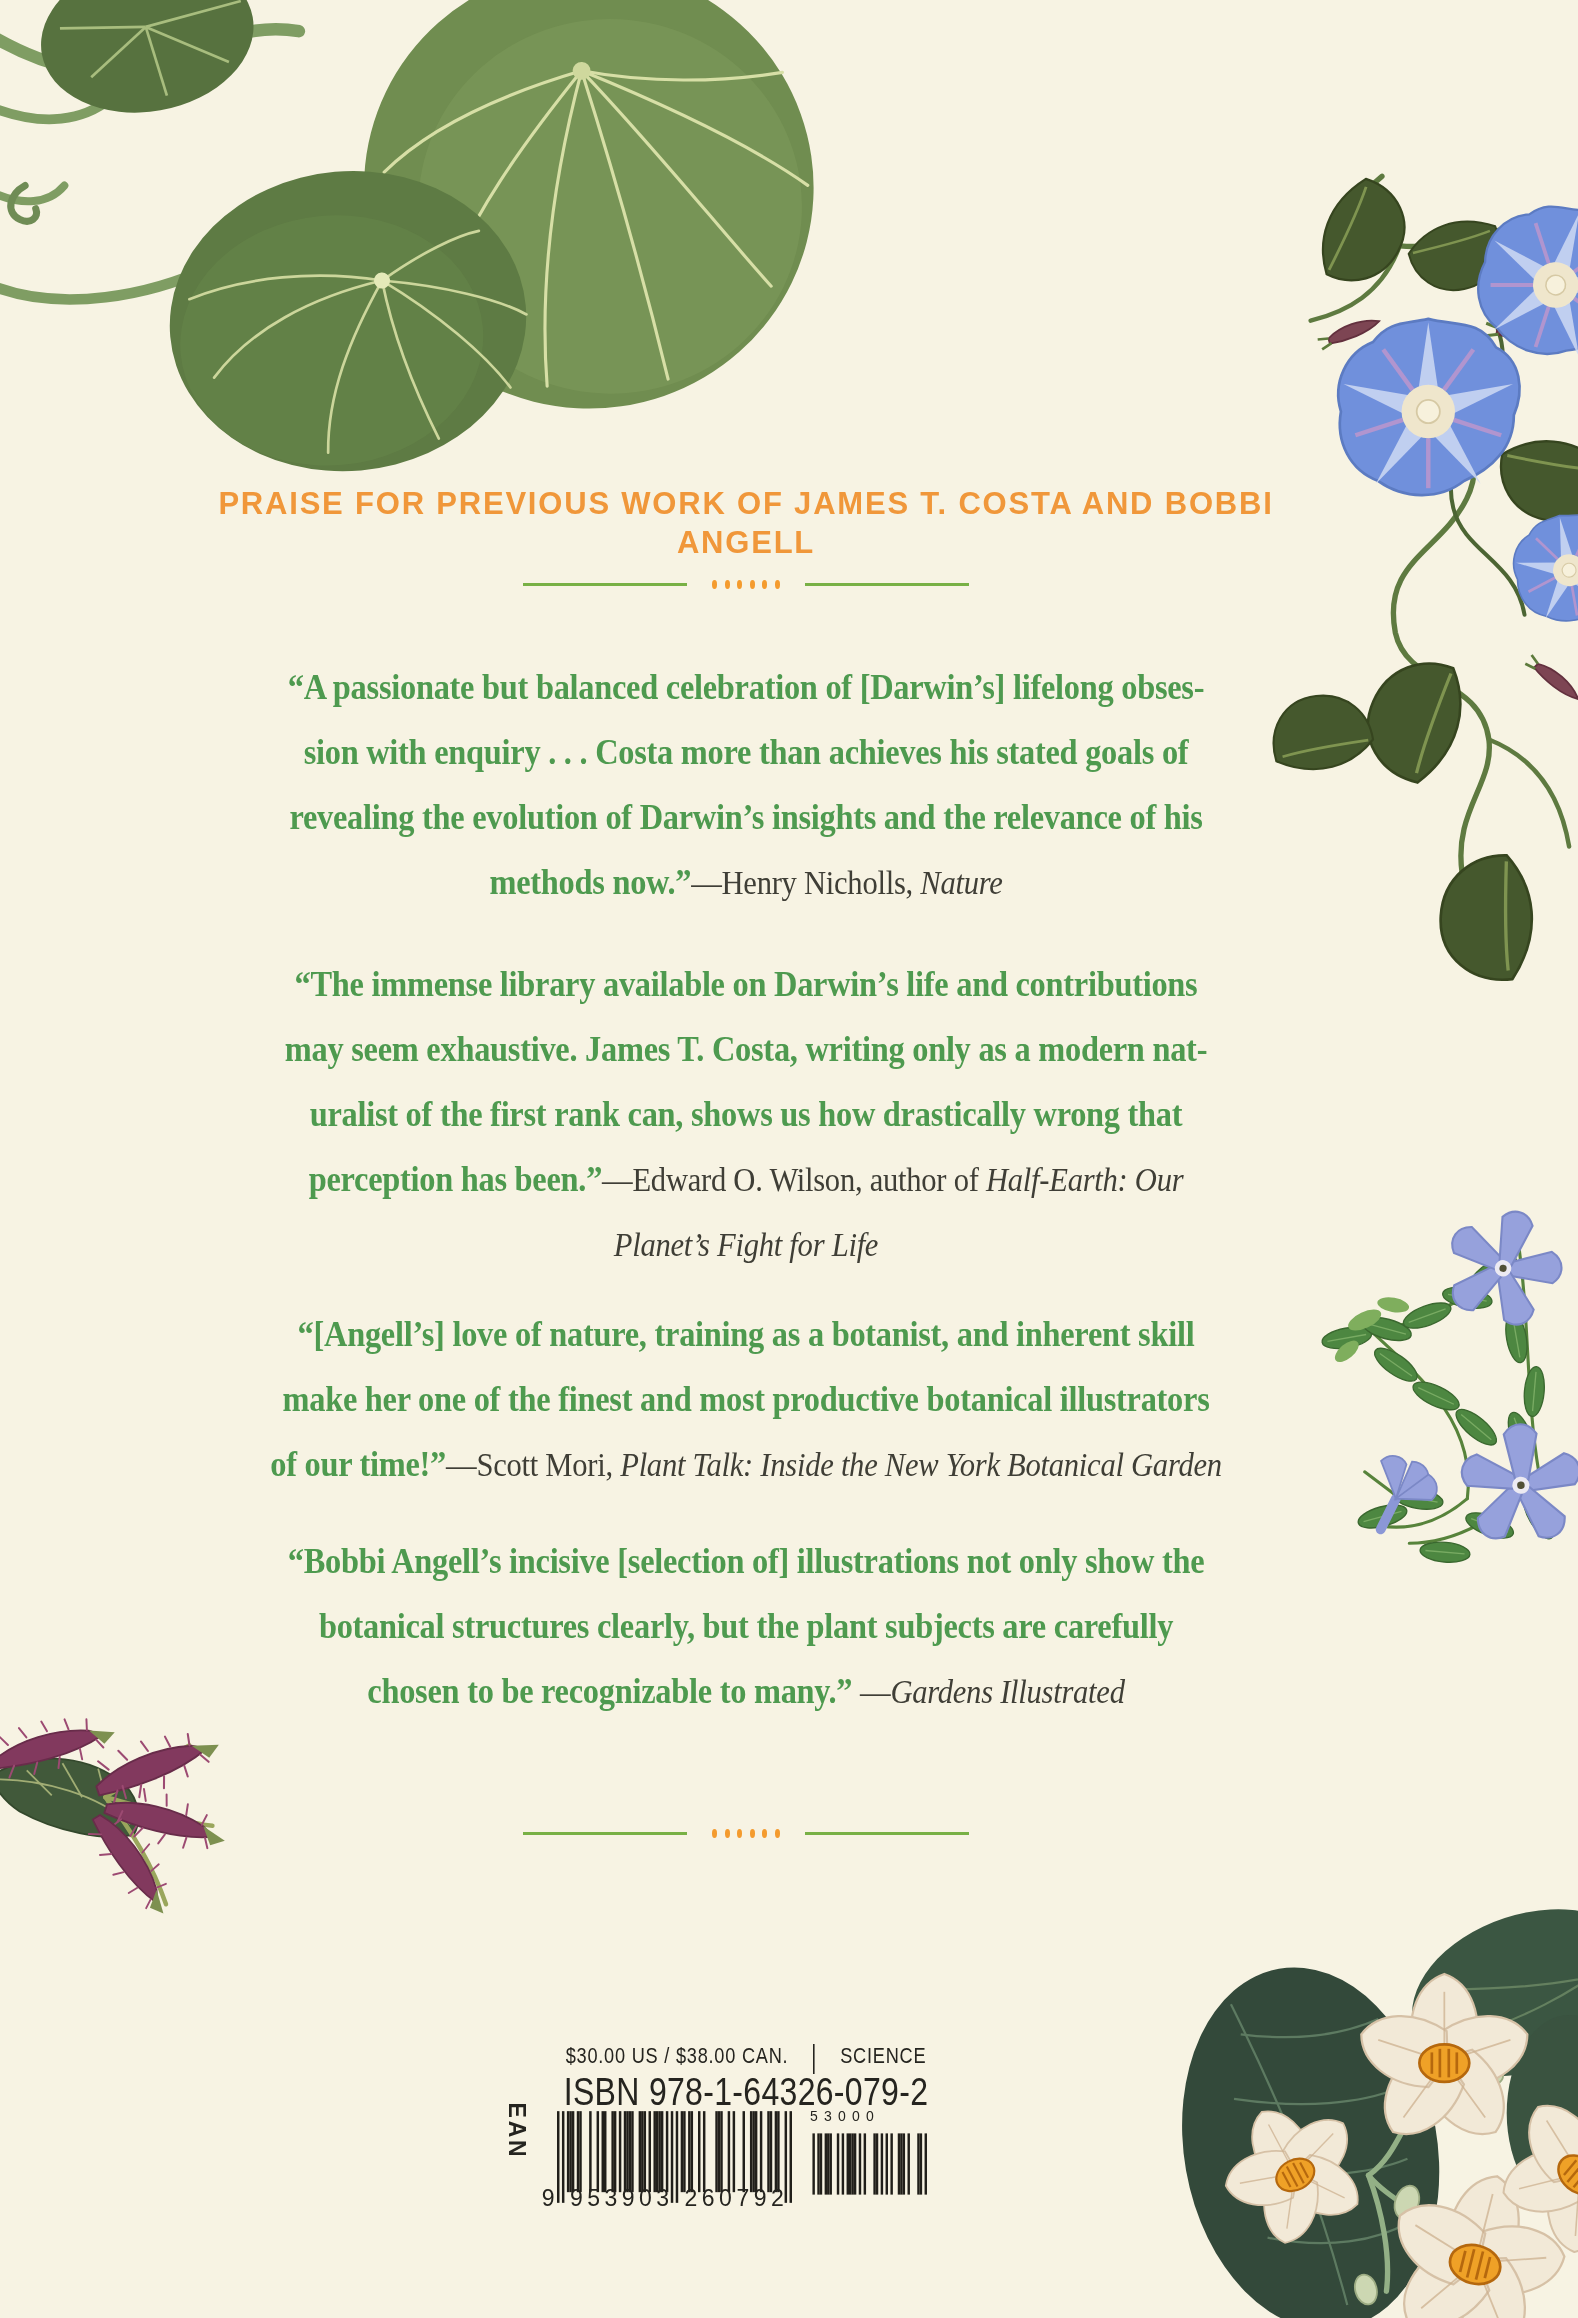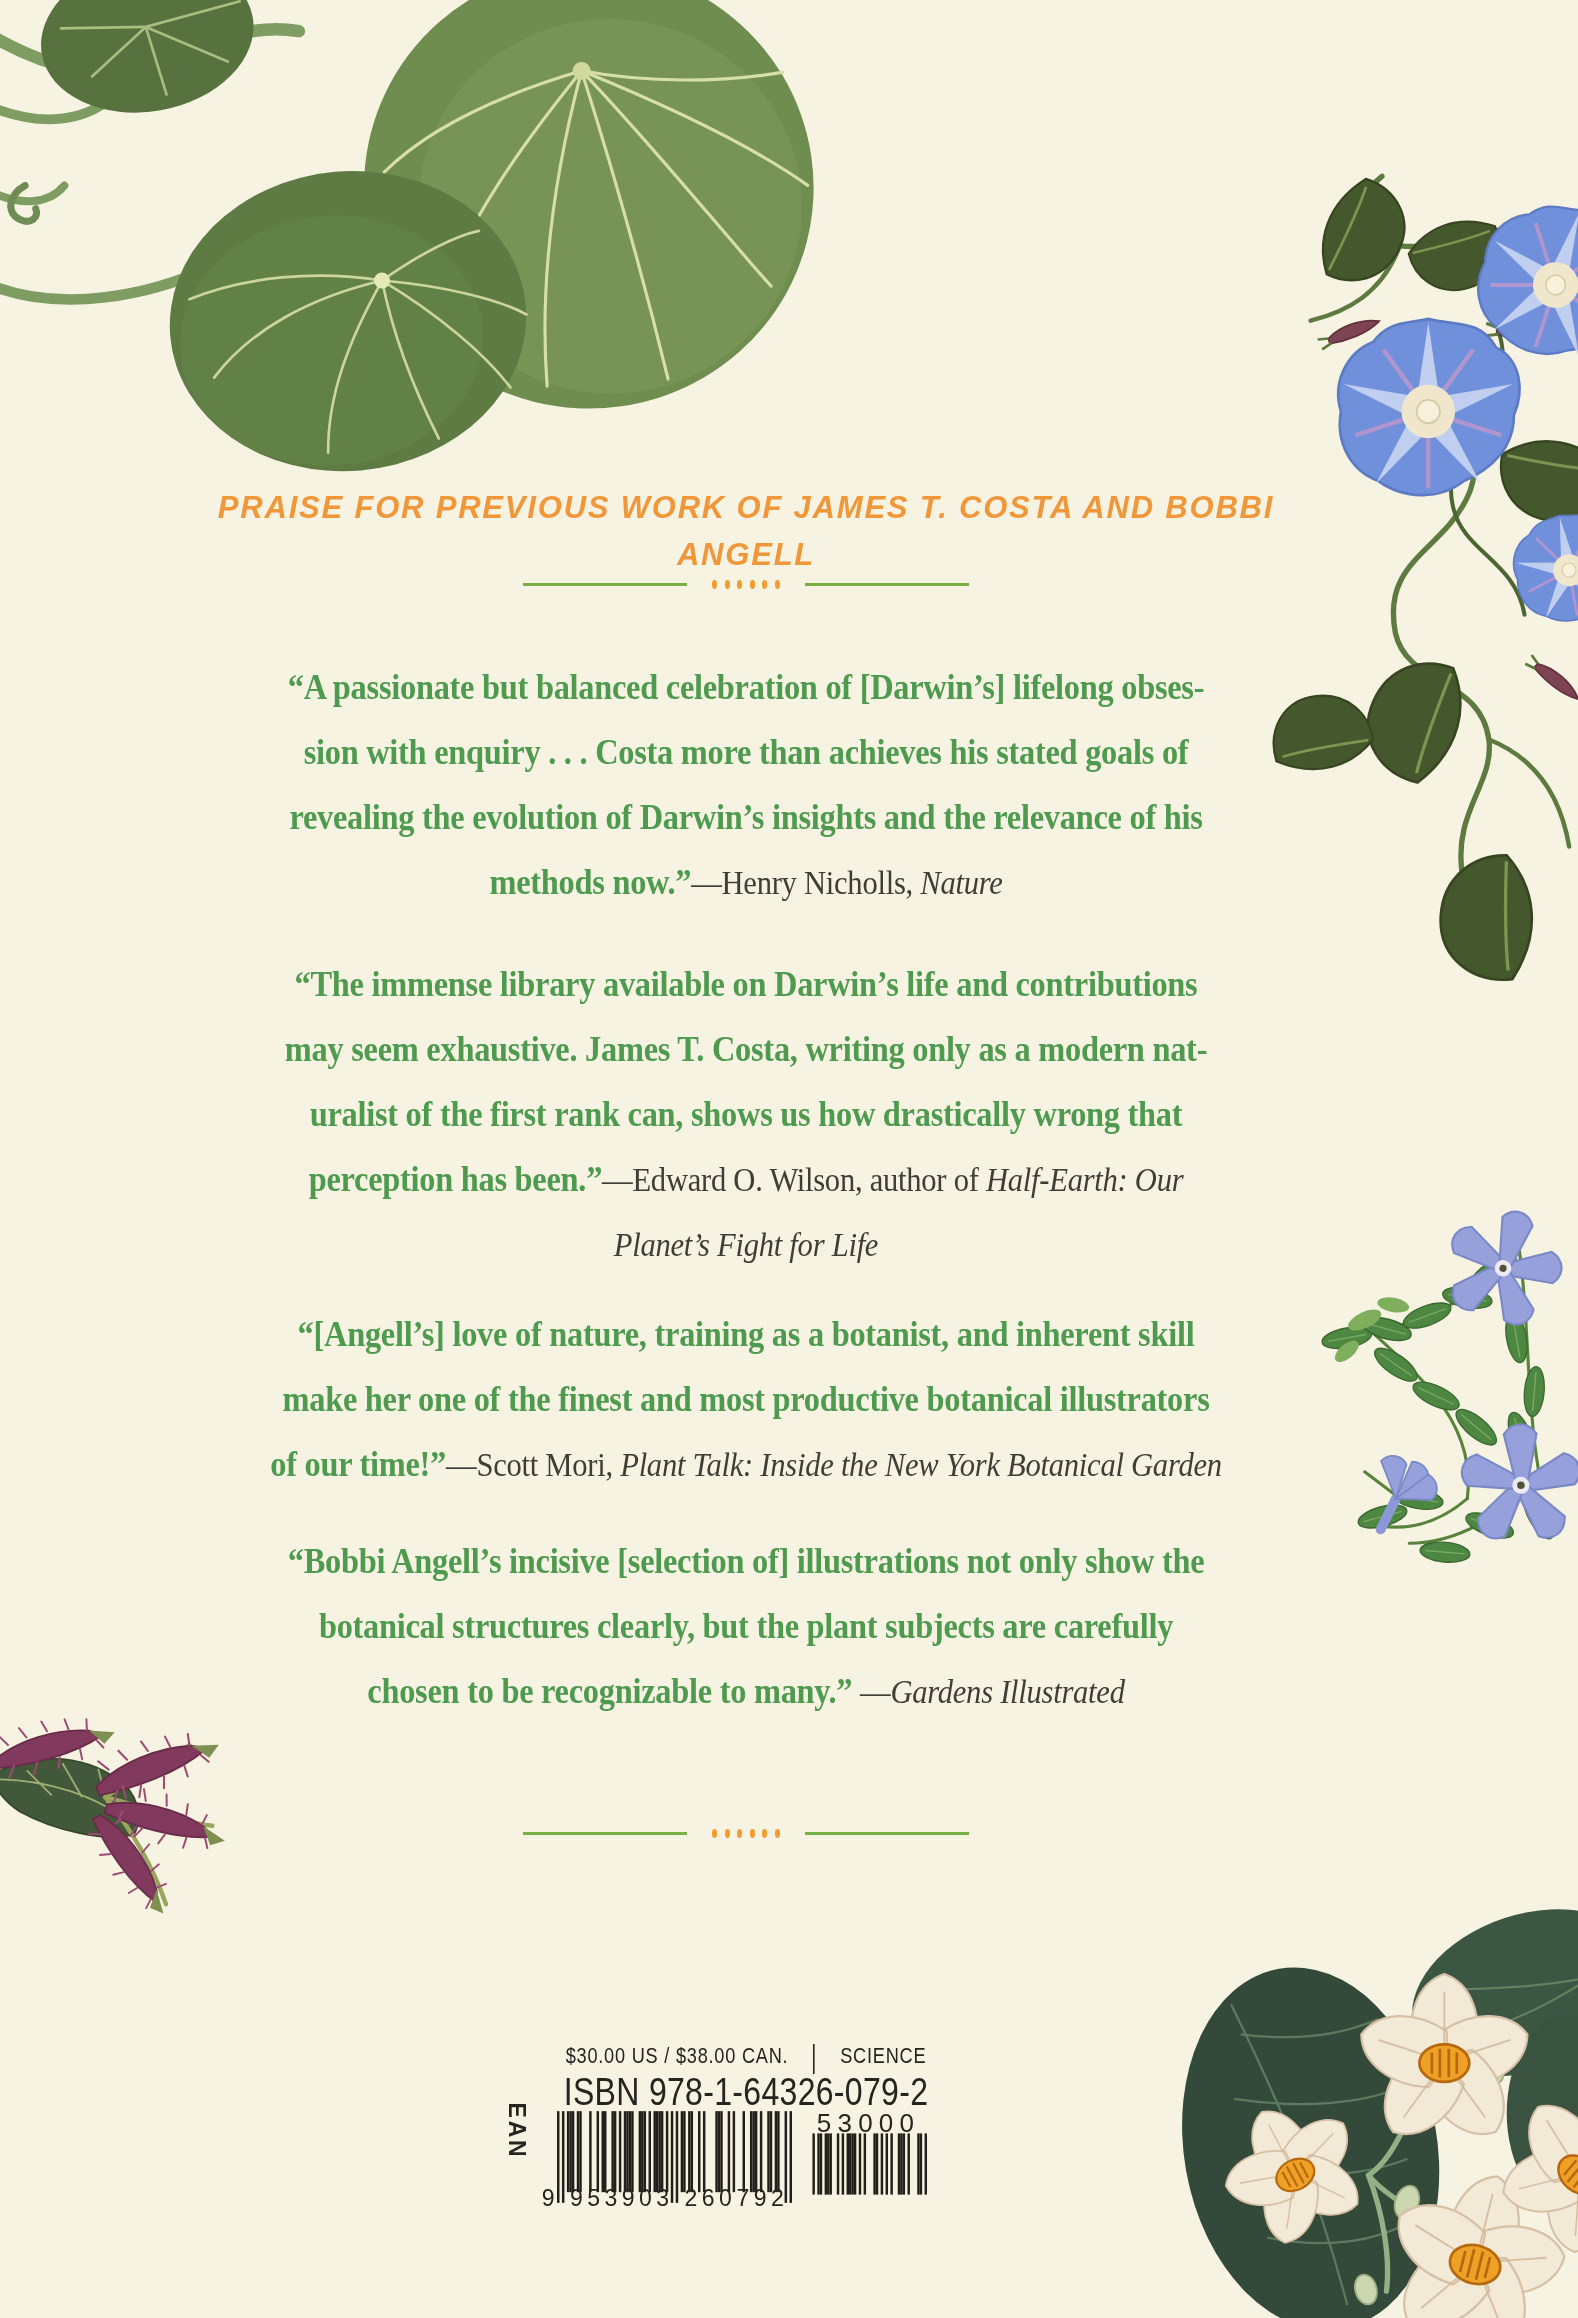--- a/index.html
+++ b/index.html
@@ -12,23 +12,22 @@
   .illo svg{display:block;overflow:visible;}
   .illo-nasturtium{left:0;top:0;}
   .illo-morning-glory{left:1275px;top:169px;}
   .illo-periwinkle{left:1311px;top:1204px;}
   .illo-spiky{left:0;top:1690px;}
   .illo-potato{left:1177px;top:1908px;}
 
   .header{
     position:absolute;left:152px;top:484px;width:1188px;margin:0;
     text-align:center;font-family:"Liberation Sans",sans-serif;
-    font-weight:bold;font-size:31px;line-height:47px;letter-spacing:1.8px;
+    font-weight:bold;font-size:31px;line-height:39px;letter-spacing:1.8px;
     color:var(--header-orange,#EF9434);
-    font-style:italic;
   }
   .separator{
     position:absolute;left:152px;width:1188px;height:9px;
     display:flex;align-items:center;justify-content:center;gap:25px;
   }
   .sep-top{top:580px;}
   .sep-bottom{top:1829px;}
   .separator .rule{width:164px;height:2.7px;background:var(--rule-green,#78B045);}
   .separator .dots{display:flex;gap:7.1px;align-items:center;}
   .separator .dots i{display:block;width:5.4px;height:9px;border-radius:50%;
@@ -67,21 +66,21 @@
   }
   #bc-main{position:absolute;left:557px;top:2111px;}
   #bc-supp{position:absolute;left:810px;top:2133px;}
   .bcdigits{
     position:absolute;left:533px;top:2185px;width:264px;
     font-size:23px;letter-spacing:4.5px;color:var(--footer-ink,#25241F);
     text-align:center;white-space:pre;
   }
   .suppnum{
     position:absolute;left:810px;top:2108px;width:117px;
-    font-size:26px;letter-spacing:6.2px;color:var(--footer-ink,#25241F);text-align:center;
+    font-size:14px;letter-spacing:6.2px;color:var(--footer-ink,#25241F);
   }
 </style>
 </head>
 <body>
 
 <div class="canvas">
 
   <div class="illo illo-nasturtium">
     <svg width="803" height="446" viewBox="0 0 900 500">
       <g fill="none" stroke="#7f9d63" stroke-linecap="round">

